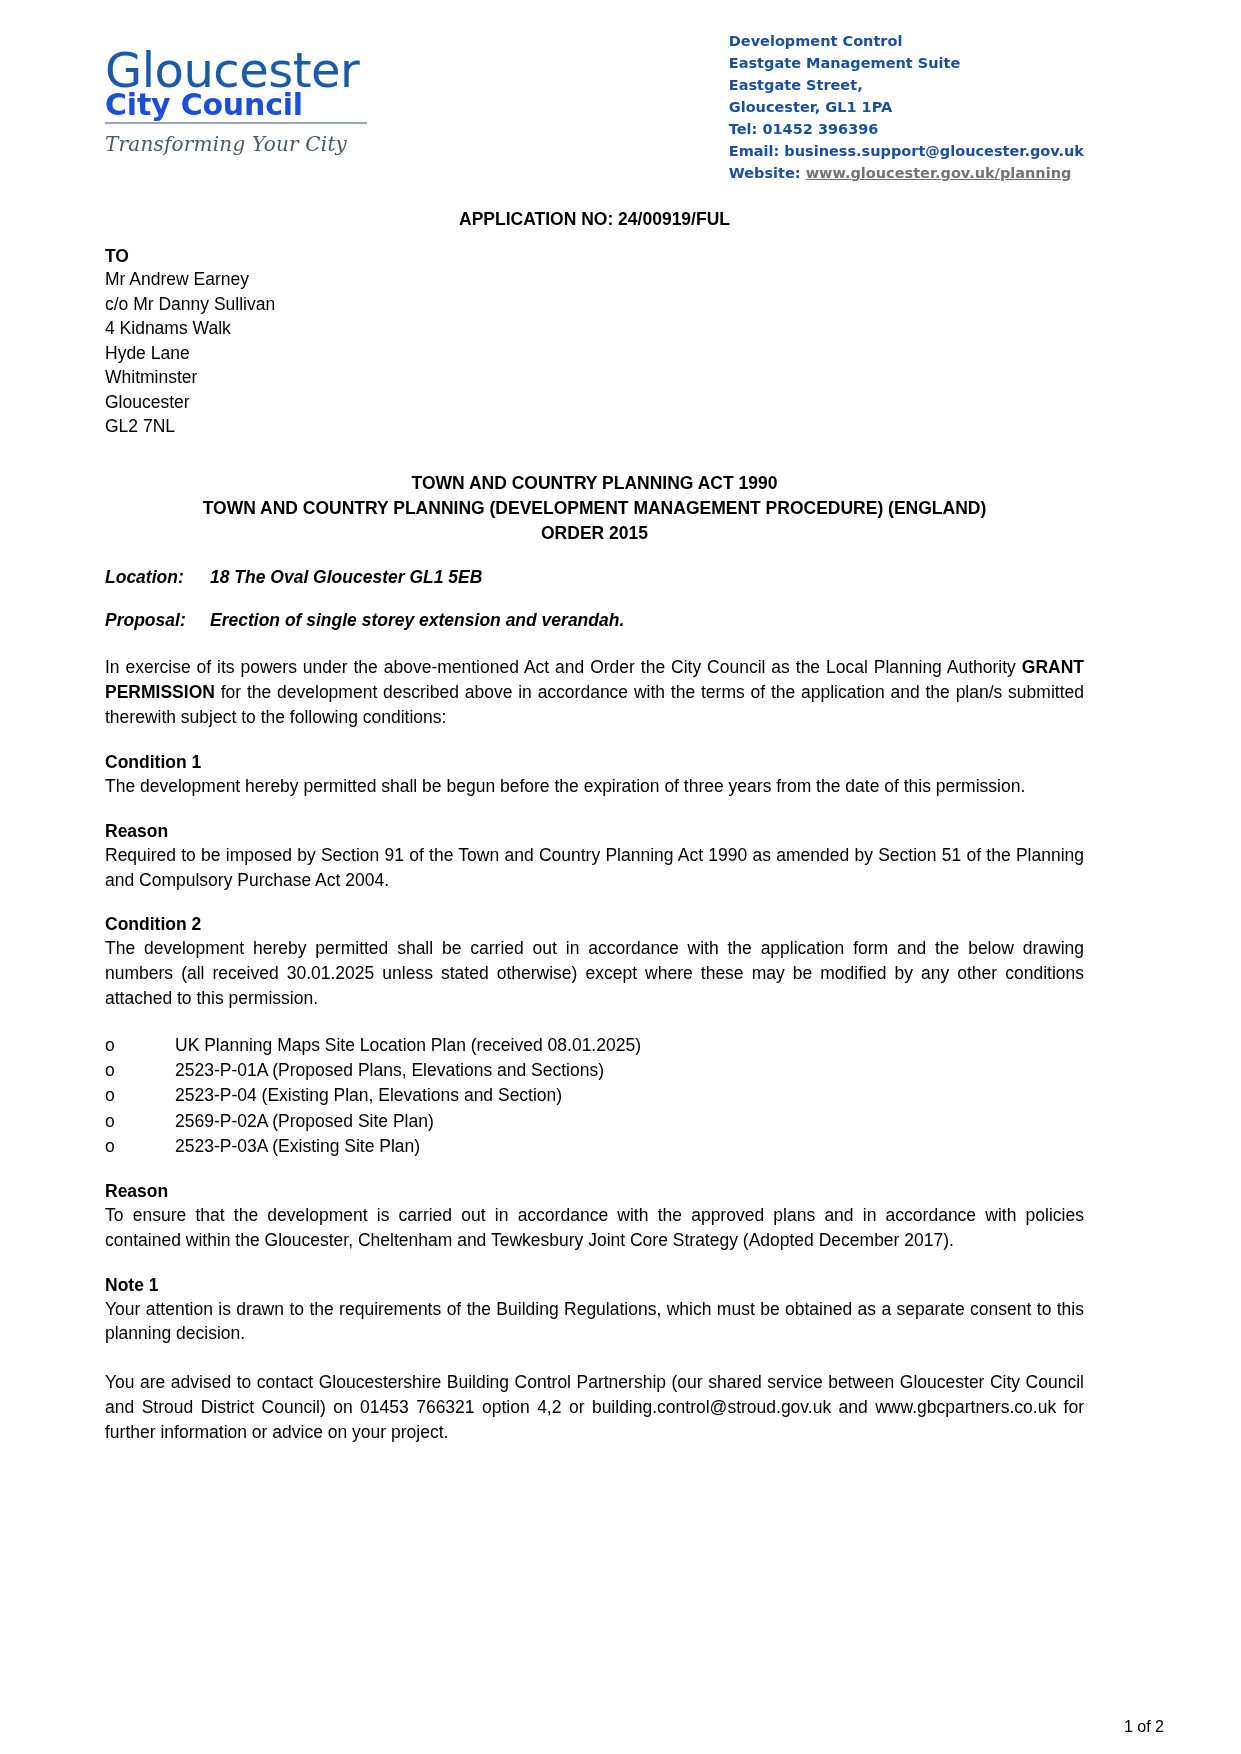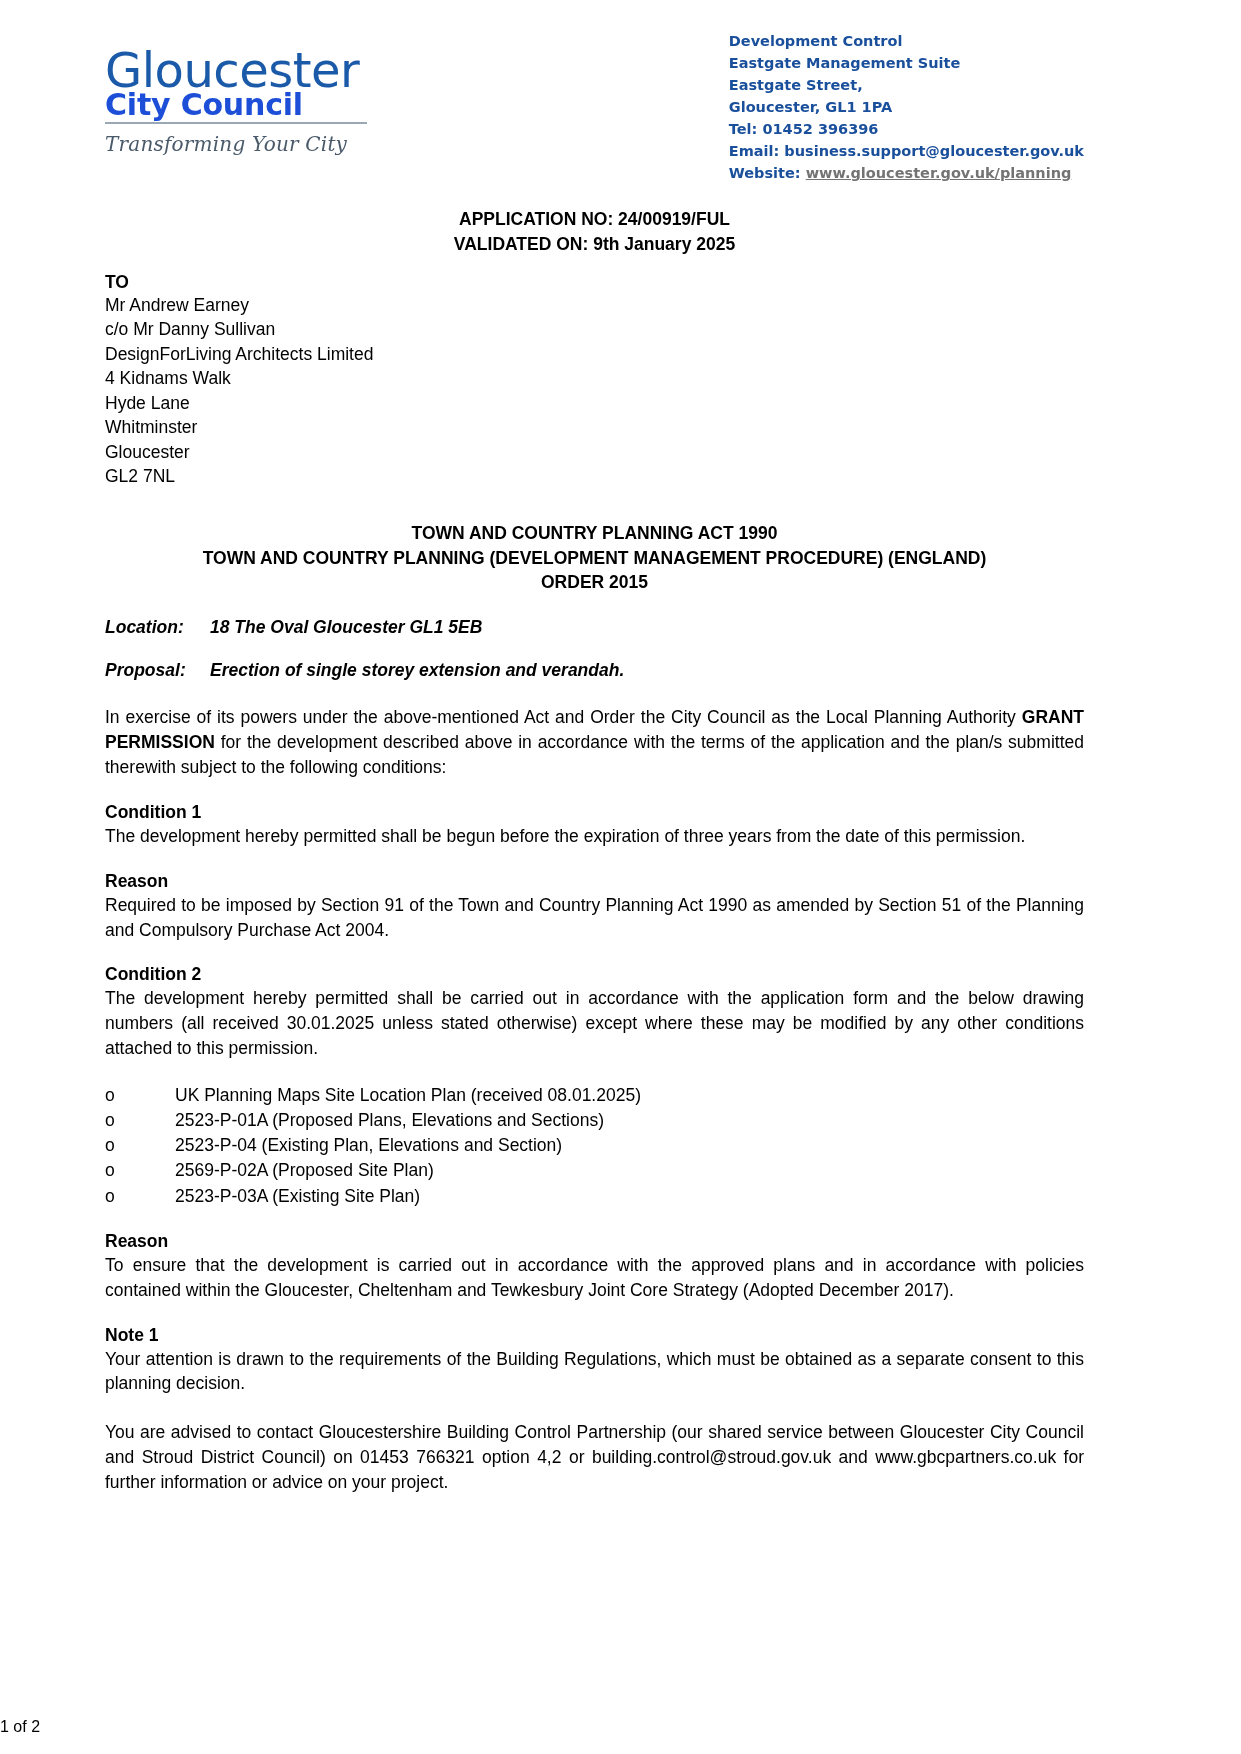--- a/index.html
+++ b/index.html
@@ -140,23 +140,23 @@
   .drawing-row {
     display: flex;
   }
   .drawing-row .bullet {
     width: 70px;
     flex: 0 0 70px;
   }
   .footer {
     position: absolute;
     left: 0;
-    right: 0;
+    right: 16px;
     bottom: 18px;
-    text-align: left;
+    text-align: right;
     font-size: 16px;
   }
 </style>
 </head>
 <body>
 
 <div class="page">
 
   <div class="header">
 
@@ -179,28 +179,26 @@
       <div>
         <span>Website:</span>
         <a href="#">www.gloucester.gov.uk/planning</a>
       </div>
     </div>
 
   </div>
 
   <div class="appno center">
     <div>APPLICATION NO: 24/00919/FUL</div>
-    <div>VALIDATED ON: 9th January 2025</div>
   </div>
 
   <div class="to-label">TO</div>
   <div class="to-lines">
     <div>Mr Andrew Earney</div>
     <div>c/o Mr Danny Sullivan</div>
-    <div>DesignForLiving Architects Limited</div>
     <div>4 Kidnams Walk</div>
     <div>Hyde Lane</div>
     <div>Whitminster</div>
     <div>Gloucester</div>
     <div>GL2 7NL</div>
   </div>
 
   <div class="acts">
     <div>TOWN AND COUNTRY PLANNING ACT 1990</div>
     <div>TOWN AND COUNTRY PLANNING (DEVELOPMENT MANAGEMENT PROCEDURE) (ENGLAND)</div>

